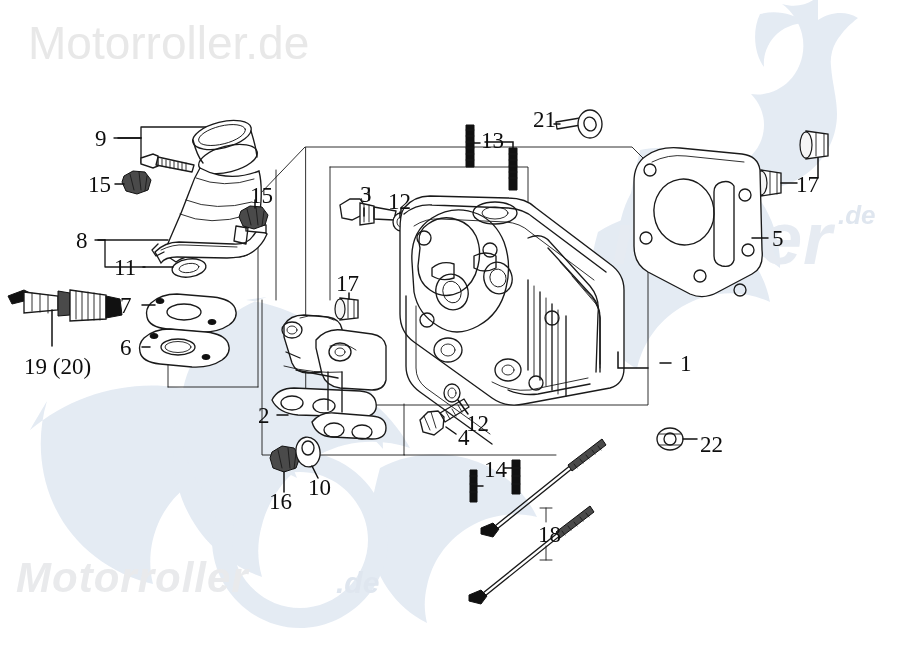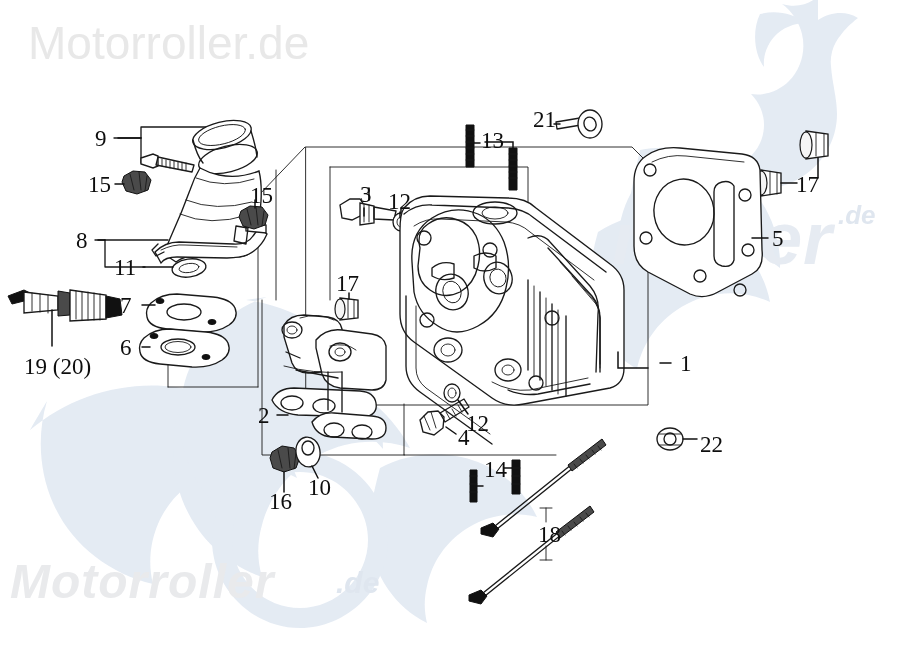--- a/index.html
+++ b/index.html
@@ -22,23 +22,23 @@
   }
   #wm-top{
     left:28px;top:16px;
     font-family:"Liberation Sans", sans-serif;
     font-size:46px;
     letter-spacing:0px;
     color:#e8e8e8;
     font-weight:400;
   }
   #wm-bottom{
-    left:10px;top:554px;
-    font-family:"Liberation Sans", sans-serif;
-    font-size:48px;
+    left:16px;top:554px;
+    font-family:"Liberation Sans", sans-serif;
+    font-size:42px;
     font-style:italic;
     font-weight:700;
     color:#e9eaec;
     letter-spacing:1px;
   }
   #wm-de-bottom{
     left:336px;top:566px;
     font-family:"Liberation Sans", sans-serif;
     font-size:30px;
     font-style:italic;

